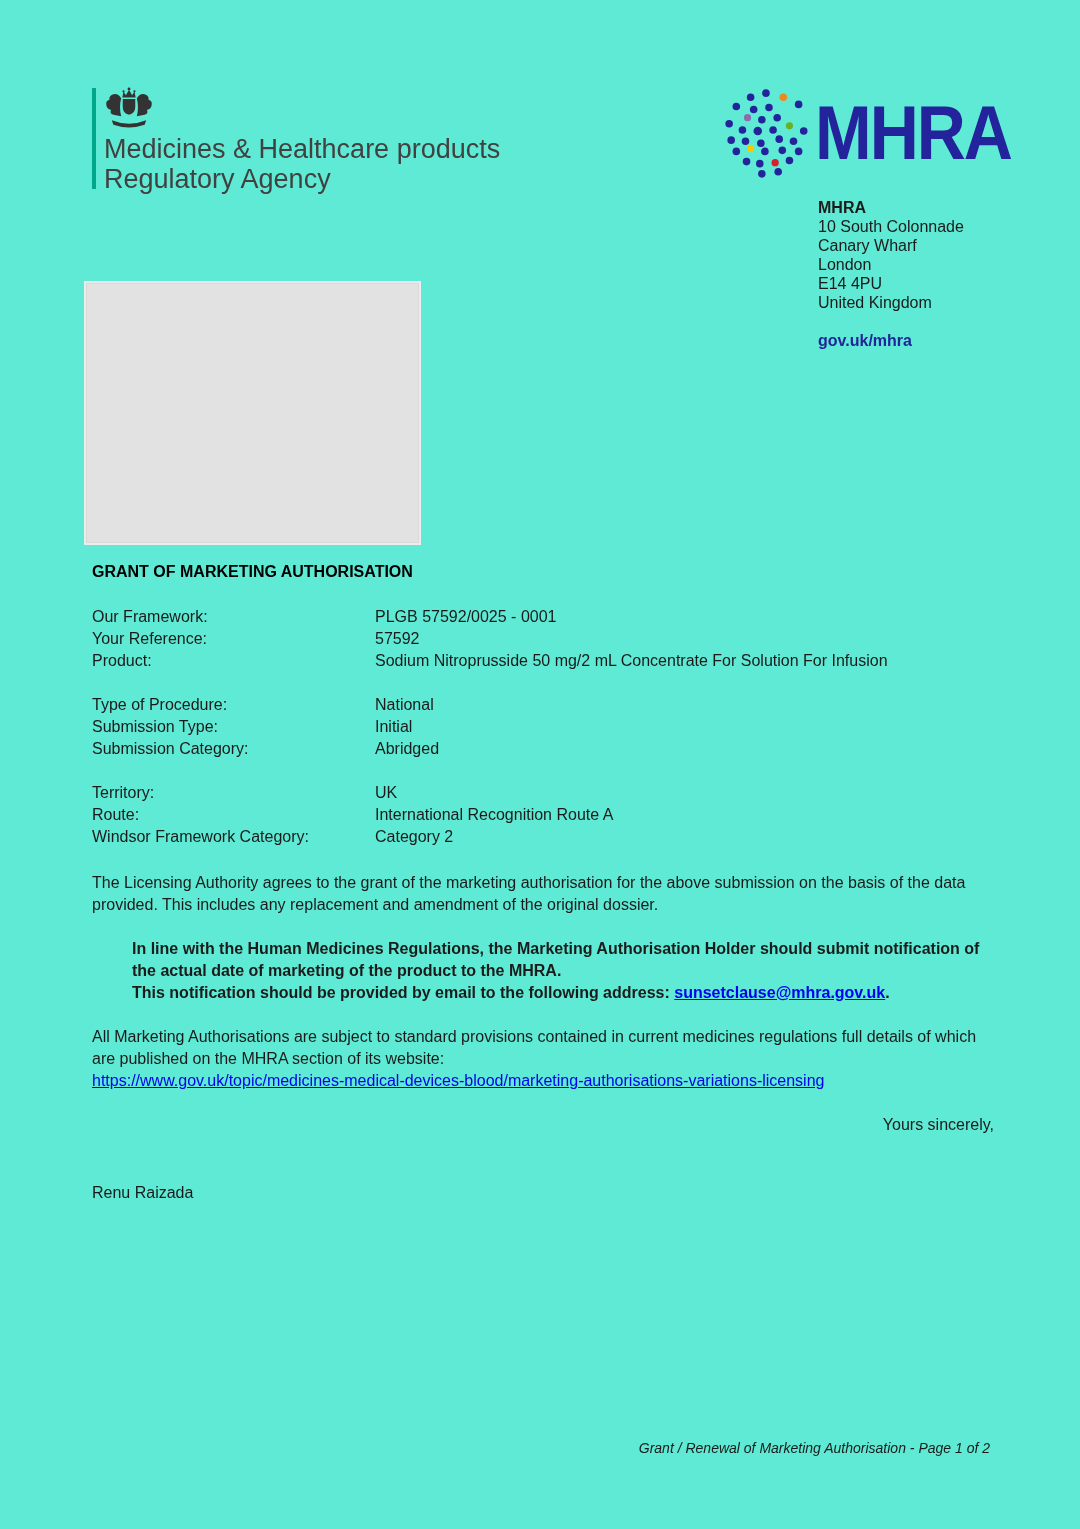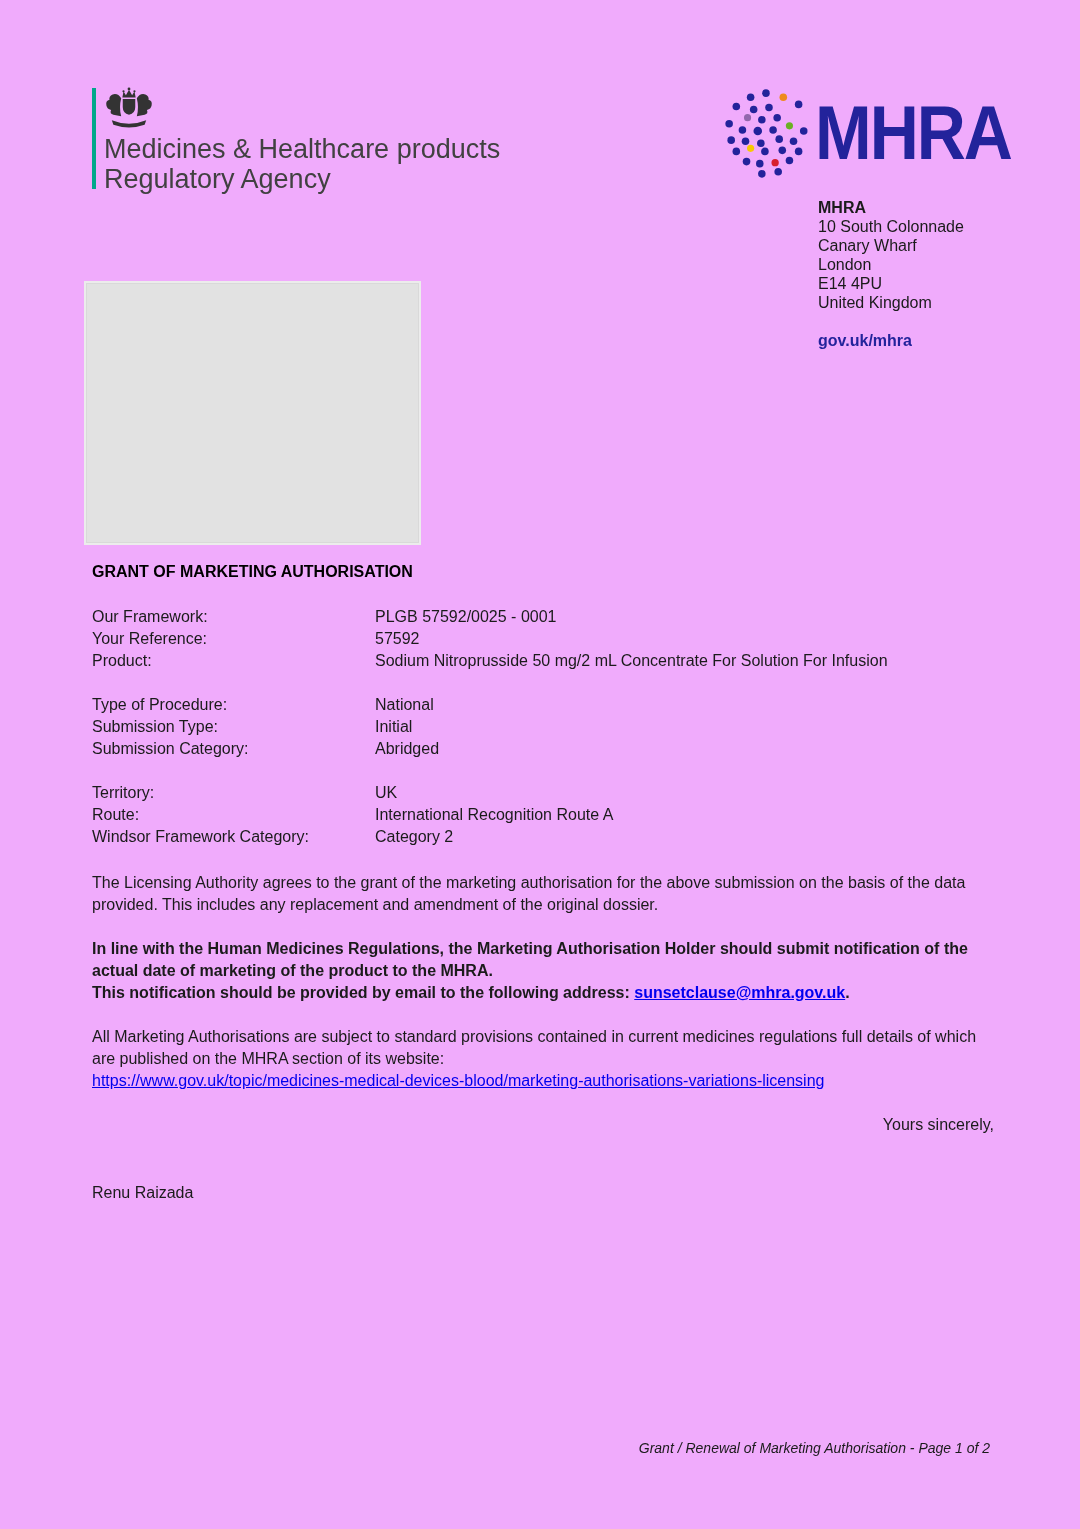--- a/index.html
+++ b/index.html
@@ -1,18 +1,18 @@
 <!DOCTYPE html>
 <html><head>
 <meta charset="utf-8">
 <style>
   * { margin:0; padding:0; box-sizing:border-box; }
   html,body { background:#ffffff; }
   body { font-family:"Liberation Sans", sans-serif; color:#1b1b1b; }
-  .page { position:relative; width:1080px; height:1529px; background:#f0abfc; overflow:hidden; }
+  .page { position:relative; width:1080px; height:1529px; background:#5eead4; overflow:hidden; }
 
   
   .gov-logo { position:absolute; left:92px; top:86px; }
   .gov-bar { position:absolute; left:0; top:2px; width:4px; height:101px; background:#00A78B; }
   .gov-crest { position:absolute; left:12px; top:0; width:50px; height:48px; }
   .gov-name { position:absolute; left:12px; top:48px; width:520px;
               font-size:27px; line-height:30px; color:#414141; letter-spacing:0; }
 
   
   .mhra-dots { position:absolute; left:725px; top:86px; width:88px; height:94px; }
@@ -31,21 +31,21 @@
   
   .heading { position:absolute; left:92px; top:563px; font-size:16px; font-weight:bold; color:#000; }
 
   .fields { position:absolute; left:92px; top:606px; font-size:16px; line-height:22px; }
   .fgroup { margin-bottom:22px; }
   .frow .flabel { display:inline-block; width:283px; vertical-align:top; }
   .frow .fvalue { display:inline-block; vertical-align:top; }
 
   .paras { position:absolute; left:92px; top:872px; width:902px; font-size:16px; line-height:22px; }
   .paras p { margin-bottom:22px; }
-  .paras p.bold { font-weight:bold; }
+  .paras p.bold { font-weight:bold;margin-left:40px; }
   a.link { color:#0000EE; text-decoration:underline; cursor:pointer; }
   .closing { margin-top:12px;text-align:right; }
   .signature { margin-top:46px; }
 
   .footer { position:absolute; right:90px; top:1440px; font-size:14px; color:#1b1b1b;font-style:italic; }
 </style>
 </head>
 <body>
 
 <div class="page">

